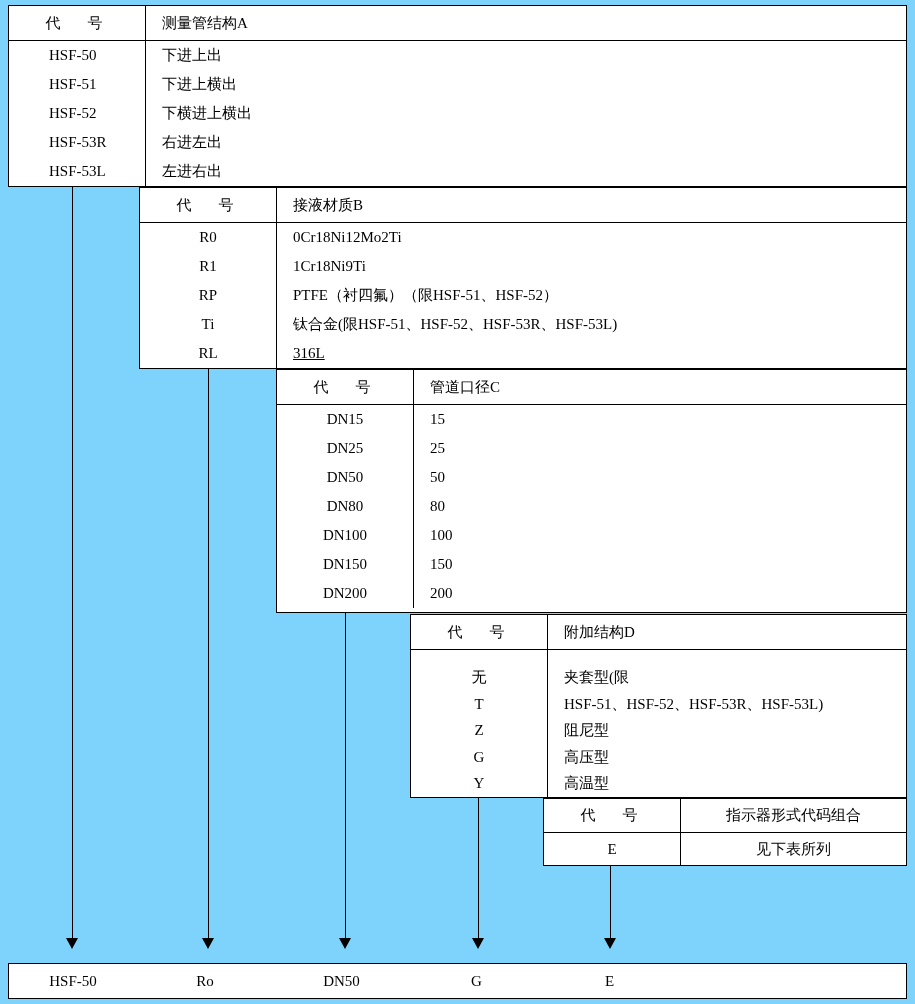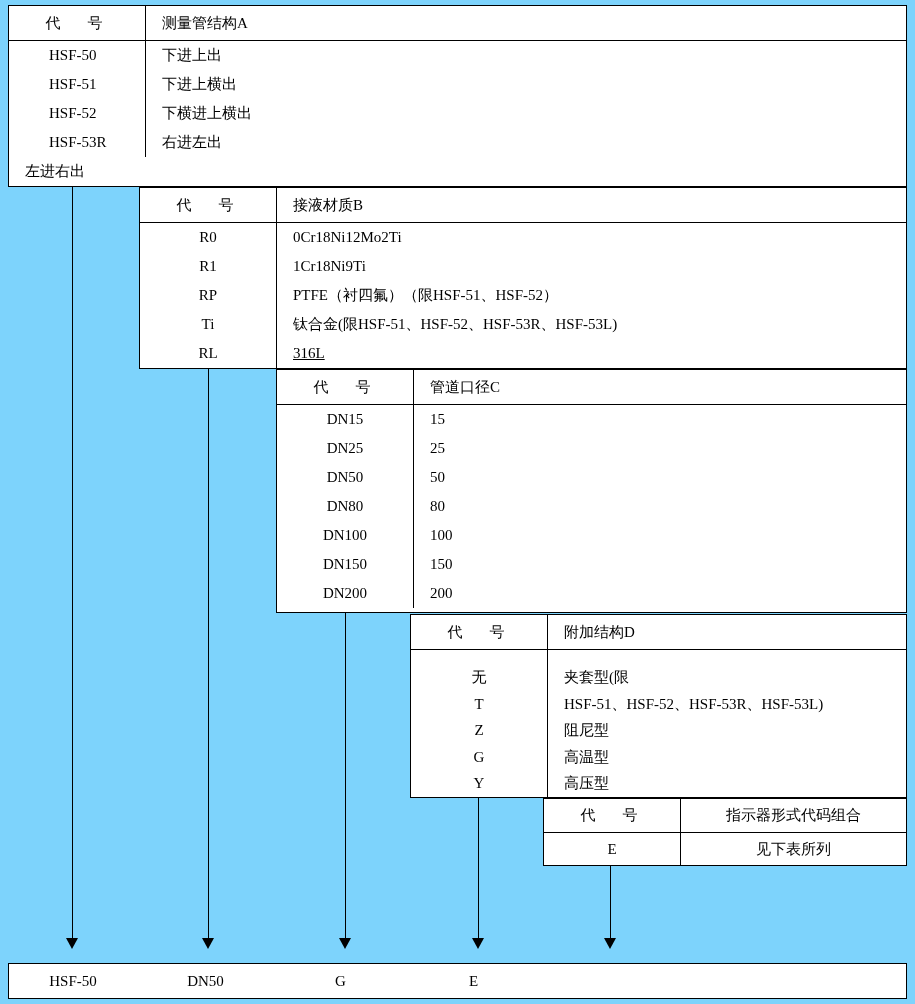--- a/index.html
+++ b/index.html
@@ -86,20 +86,21 @@
     </div>
     <div class="row" style="height:29px;">
       <div class="cell-code lft" style="width:137px; border-right:1px solid #000; padding-left:40px;">HSF-52</div>
       <div class="cell-desc lft" style="flex:1; padding-left:16px;">下横进上横出</div>
     </div>
     <div class="row" style="height:29px;">
       <div class="cell-code lft" style="width:137px; border-right:1px solid #000; padding-left:40px;">HSF-53R</div>
       <div class="cell-desc lft" style="flex:1; padding-left:16px;">右进左出</div>
     </div>
     <div class="row" style="height:29px;">
+      <div class="cell-code lft" style="width:137px; border-right:1px solid #000; padding-left:40px;">HSF-53L</div>
       <div class="cell-desc lft" style="flex:1; padding-left:16px;">左进右出</div>
     </div>
   </div>
 
   <div class="blk" style="left:139px; top:187px; width:768px; height:182px;">
     <div class="row" style="height:35px; border-bottom:1px solid #000;">
       <div class="cell-code ctr hdr spaced" style="width:137px; border-right:1px solid #000;">代　号</div>
       <div class="cell-desc lft hdr" style="flex:1; padding-left:16px;">接液材质B</div>
     </div>
     <div class="row" style="height:29px;">
@@ -169,22 +170,22 @@
         <div class="cell-code ctr" style="height:31px; justify-content:center;">无</div>
         <div class="cell-code ctr" style="height:30px; justify-content:center;">T</div>
         <div class="cell-code ctr" style="height:30px; justify-content:center;">Z</div>
         <div class="cell-code ctr" style="height:30px; justify-content:center;">G</div>
         <div class="cell-code ctr" style="height:30px; justify-content:center;">Y</div>
       </div>
       <div style="flex:1; box-sizing:border-box; padding-left:16px; padding-top:14px; display:flex; flex-direction:column;">
         <div class="cell-desc lft" style="height:31px;">夹套型(限</div>
         <div class="cell-desc lft" style="height:30px;">HSF-51、HSF-52、HSF-53R、HSF-53L)</div>
         <div class="cell-desc lft" style="height:30px;">阻尼型</div>
+        <div class="cell-desc lft" style="height:30px;">高压型</div>
         <div class="cell-desc lft" style="height:30px;">高温型</div>
-        <div class="cell-desc lft" style="height:30px;">高压型</div>
       </div>
     </div>
   </div>
 
   <div class="blk" style="left:543px; top:798px; width:364px; height:68px;">
     <div class="row" style="height:34px; border-bottom:1px solid #000;">
       <div class="cell-code ctr hdr spaced" style="width:137px; border-right:1px solid #000;">代　号</div>
       <div class="cell-desc ctr hdr" style="flex:1;">指示器形式代码组合</div>
     </div>
     <div class="row" style="height:33px;">
@@ -201,20 +202,21 @@
 
   <div class="arrow" style="left:66px; top:938px;"></div>
   <div class="arrow" style="left:202px; top:938px;"></div>
   <div class="arrow" style="left:339px; top:938px;"></div>
   <div class="arrow" style="left:472px; top:938px;"></div>
   <div class="arrow" style="left:604px; top:938px;"></div>
 
   <div class="blk" style="left:8px; top:963px; width:899px; height:36px;">
     <div class="row" style="height:100%;">
       <div class="cell-desc ctr" style="width:128px;">HSF-50</div>
+      <div class="cell-desc ctr" style="width:136px;">Ro</div>
       <div class="cell-desc ctr" style="width:137px;">DN50</div>
       <div class="cell-desc ctr" style="width:133px;">G</div>
       <div class="cell-desc ctr" style="width:133px;">E</div>
       <div style="flex:1;"></div>
     </div>
   </div>
 
 </div>
 
 </body></html>

